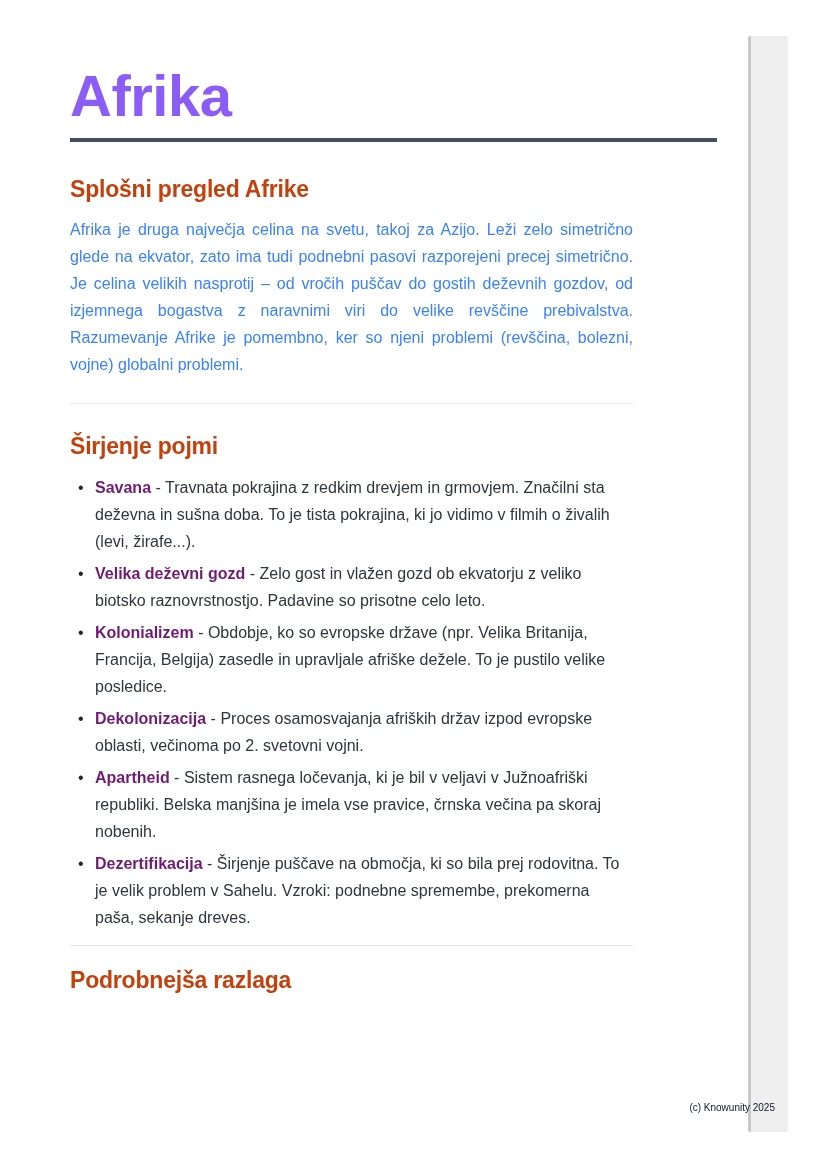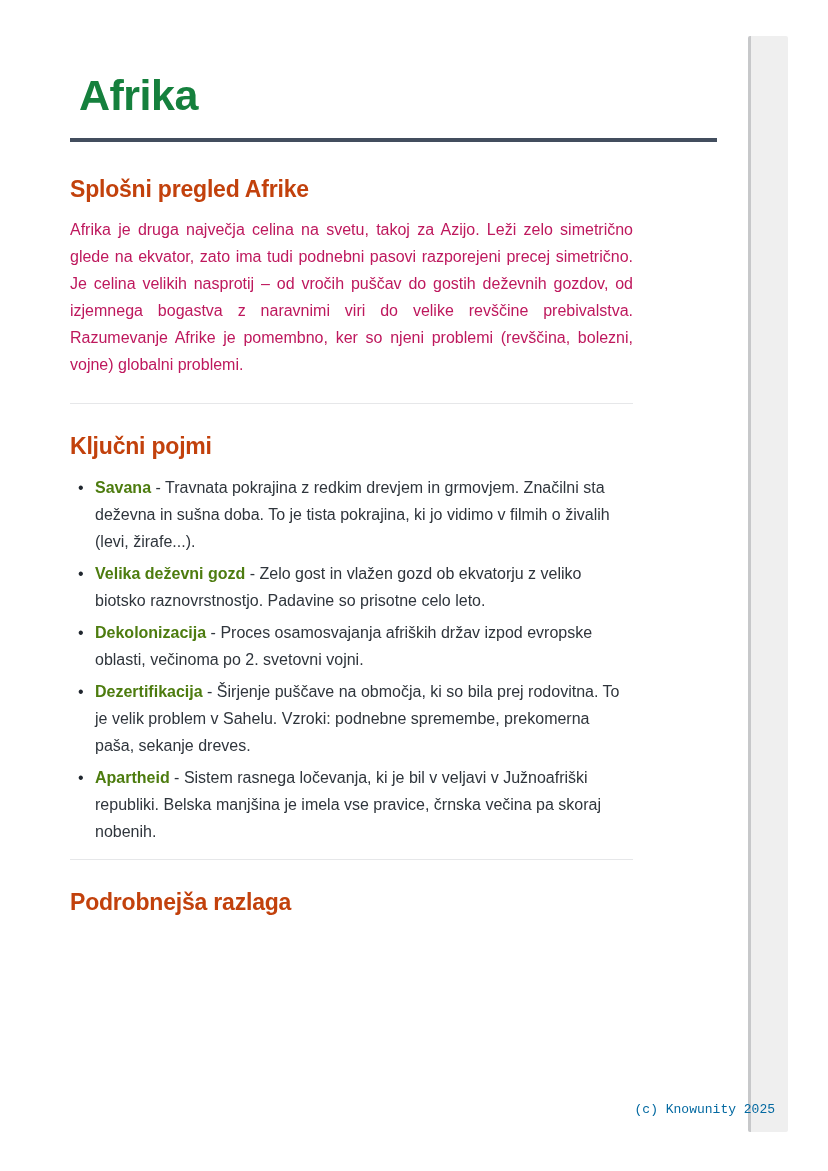--- a/index.html
+++ b/index.html
@@ -12,51 +12,50 @@
   }
   .page {
     position: relative;
     width: 828px;
     height: 1171px;
     padding: 73px 0 0 70px;
   }
   .content { width: 563px; }
 
   h1.doc-title {
-    font-size: 43px;
+    font-size: 58px;
     line-height: 45px;
     font-weight: 700;
-    color: #15803d;
+    color: #8b5cf6;
     letter-spacing: -0.5px;
-    margin-left: 9px;
   }
   .title-rule {
     width: 647px;
     height: 4px;
     background: #434e5e;
     margin-top: 20px;
     border: none;
   }
   h2.section-heading {
     font-size: 23px;
     line-height: 28px;
     font-weight: 700;
     color: #c2410c;
     letter-spacing: -0.2px;
   }
   .h-overview { margin-top: 33px; }
   .h-terms    { margin-top: 28px; }
-  .h-detail   { margin-top: 28px; }
+  .h-detail   { margin-top: 20px; }
 
   p.body-paragraph {
     margin-top: 13px;
     width: 563px;
     font-size: 16px;
     line-height: 27px;
-    color: #be185d;
+    color: #3b82f6;
     text-align: justify;
   }
   .divider {
     width: 563px;
     height: 1px;
     background: #e6e7e9;
     border: none;
   }
   .divider-1 { margin-top: 25px; }
   .divider-2 { margin-top: 14px; }
@@ -77,78 +76,80 @@
   ul.terms-list li::before {
     content: "\2022";
     position: absolute;
     left: 8px;
     top: 0;
     color: #20262e;
     font-size: 16px;
   }
   ul.terms-list li strong {
     font-weight: 700;
-    color: #4d7c0f;
+    color: #701a75;
   }
 
   .scrollbar-strip {
     position: absolute;
     left: 748px;
     top: 36px;
     width: 40px;
     height: 1096px;
     background: #efefef;
     border-left: 3px solid #c7c8ca;
     border-radius: 2px;
     z-index: 1;
   }
   .page-footer {
     position: absolute;
     top: 1102px;
     right: 53px;
-    font-size: 13px;
-    color: #0369a1;
+    font-size: 10px;
+    color: #0f172a;
     z-index: 2;
-    font-family: Liberation Mono, monospace;
   }
 </style>
 </head>
 <body>
 
 <div class="page">
 
   <h1 class="doc-title">Afrika</h1>
 
   <div class="title-rule"></div>
 
   <div class="content">
 
     <h2 class="section-heading h-overview">Splošni pregled Afrike</h2>
 
     <p class="body-paragraph">Afrika je druga največja celina na svetu, takoj za Azijo. Leži zelo simetrično glede na ekvator, zato ima tudi podnebni pasovi razporejeni precej simetrično. Je celina velikih nasprotij – od vročih puščav do gostih deževnih gozdov, od izjemnega bogastva z naravnimi viri do velike revščine prebivalstva. Razumevanje Afrike je pomembno, ker so njeni problemi (revščina, bolezni, vojne) globalni problemi.</p>
 
     <div class="divider divider-1"></div>
 
-    <h2 class="section-heading h-terms">Ključni pojmi</h2>
+    <h2 class="section-heading h-terms">Širjenje pojmi</h2>
 
     <ul class="terms-list">
       <li>
         <strong>Savana</strong><span> - Travnata pokrajina z redkim drevjem in grmovjem. Značilni sta deževna in sušna doba. To je tista pokrajina, ki jo vidimo v filmih o živalih (levi, žirafe...).</span>
       </li>
       <li>
         <strong>Velika deževni gozd</strong><span> - Zelo gost in vlažen gozd ob ekvatorju z veliko biotsko raznovrstnostjo. Padavine so prisotne celo leto.</span>
       </li>
       <li>
+        <strong>Kolonializem</strong><span> - Obdobje, ko so evropske države (npr. Velika Britanija, Francija, Belgija) zasedle in upravljale afriške dežele. To je pustilo velike posledice.</span>
+      </li>
+      <li>
         <strong>Dekolonizacija</strong><span> - Proces osamosvajanja afriških držav izpod evropske oblasti, večinoma po 2. svetovni vojni.</span>
       </li>
       <li>
-        <strong>Dezertifikacija</strong><span> - Širjenje puščave na območja, ki so bila prej rodovitna. To je velik problem v Sahelu. Vzroki: podnebne spremembe, prekomerna paša, sekanje dreves.</span>
+        <strong>Apartheid</strong><span> - Sistem rasnega ločevanja, ki je bil v veljavi v Južnoafriški republiki. Belska manjšina je imela vse pravice, črnska večina pa skoraj nobenih.</span>
       </li>
       <li>
-        <strong>Apartheid</strong><span> - Sistem rasnega ločevanja, ki je bil v veljavi v Južnoafriški republiki. Belska manjšina je imela vse pravice, črnska večina pa skoraj nobenih.</span>
+        <strong>Dezertifikacija</strong><span> - Širjenje puščave na območja, ki so bila prej rodovitna. To je velik problem v Sahelu. Vzroki: podnebne spremembe, prekomerna paša, sekanje dreves.</span>
       </li>
     </ul>
 
     <div class="divider divider-2"></div>
 
     <h2 class="section-heading h-detail">Podrobnejša razlaga</h2>
 
   </div>
 
   <div class="scrollbar-strip"></div>

